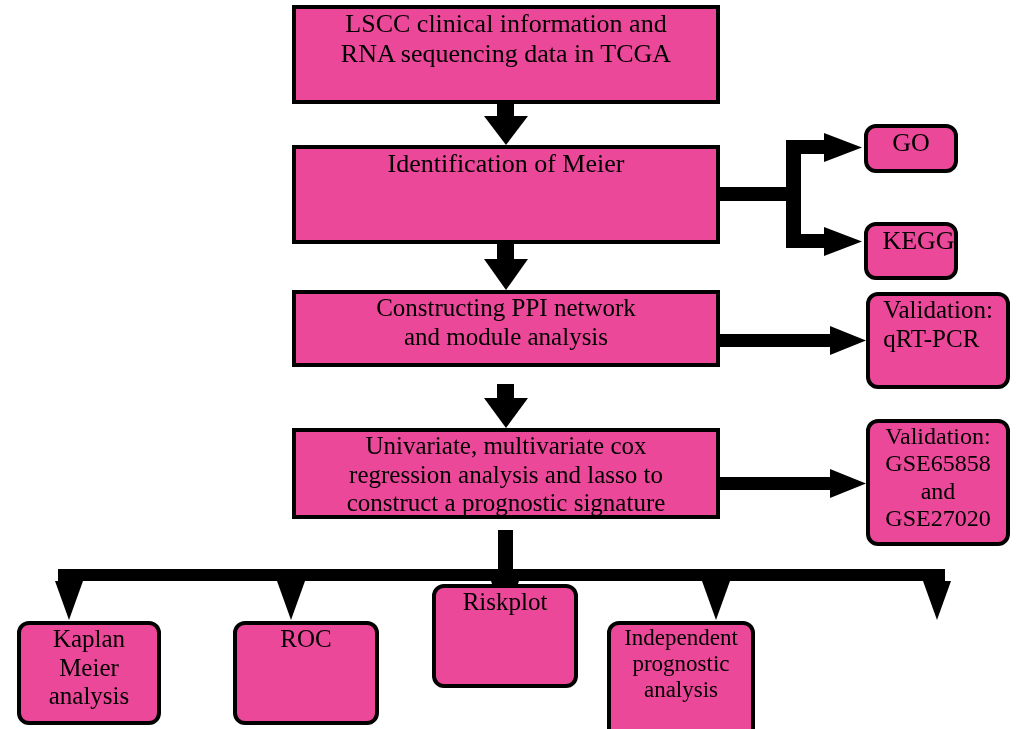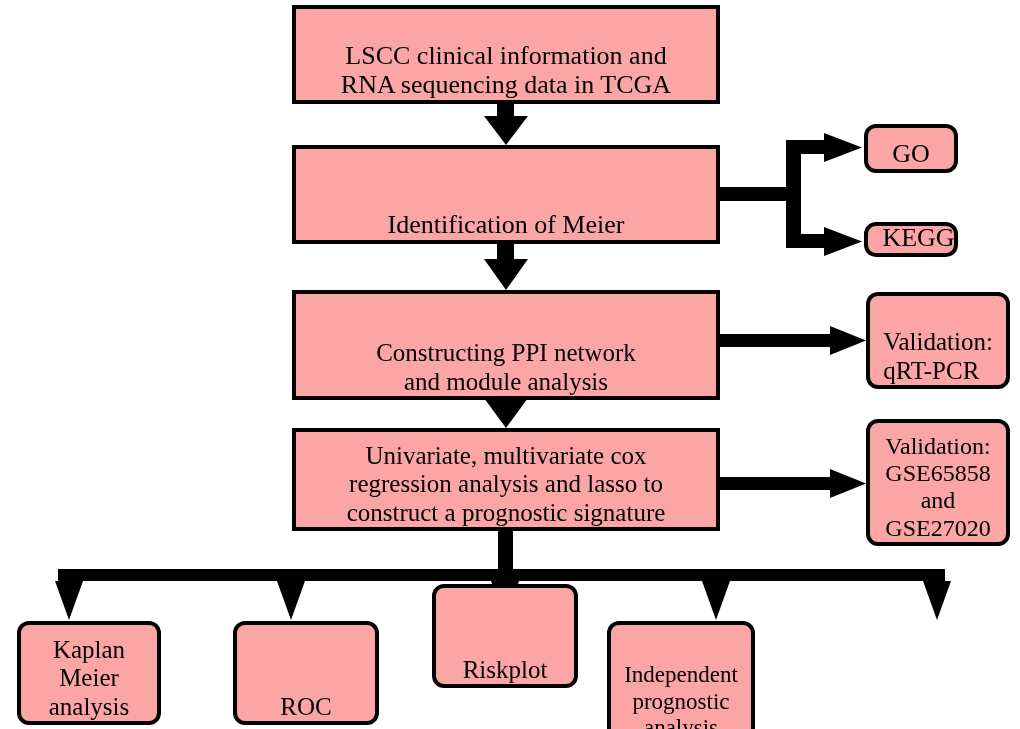--- a/index.html
+++ b/index.html
@@ -21,24 +21,24 @@
     position: absolute;
     left: 0;
     top: 0;
     width: 1020px;
     height: 729px;
     pointer-events: none;
   }
   .node {
     position: absolute;
     box-sizing: border-box;
-    background: #fca5a5;
+    background: #ec4899;
     border: 4px solid #000000;
     display: flex;
-    align-items: flex-end;
+    align-items: flex-start;
     justify-content: center;
     text-align: center;
     line-height: 1.14;
     z-index: 2;
   }
   .node.rounded {
     border-radius: 12px;
     border-width: 4px;
   }
   .node.sharp {
@@ -126,35 +126,35 @@
   </div>
 
   <div class="node sharp t26" style="left:292px; top:145px; width:428px; height:99px;">
     <span class="label">Identification of Meier</span>
   </div>
 
   <div class="node rounded t26" style="left:864px; top:124px; width:94px; height:49px;">
     <span class="label">GO</span>
   </div>
 
-  <div class="node rounded t26" style="left:864px; top:222px; width:94px; height:35px;padding-left:15px;">
+  <div class="node rounded t26" style="left:864px; top:222px; width:94px; height:58px;padding-left:15px;">
     <span class="label">KEGG</span>
   </div>
 
-  <div class="node sharp t25" style="left:292px; top:290px; width:428px; height:110px;">
+  <div class="node sharp t25" style="left:292px; top:290px; width:428px; height:77px;">
     <span class="label">Constructing PPI  network
 and module analysis</span>
   </div>
 
   <div class="node rounded align-left t25" style="left:866px; top:292px; width:144px; height:97px;">
     <span class="label">Validation:
 qRT-PCR</span>
   </div>
 
-  <div class="node sharp t25" style="left:292px; top:428px; width:428px; height:103px;">
+  <div class="node sharp t25" style="left:292px; top:428px; width:428px; height:91px;">
     <span class="label">Univariate, multivariate cox
 regression analysis and lasso to
 construct a prognostic signature</span>
   </div>
 
   <div class="node rounded t24" style="left:866px; top:419px; width:144px; height:127px;">
     <span class="label">Validation:
 GSE65858
 and
 GSE27020</span>

